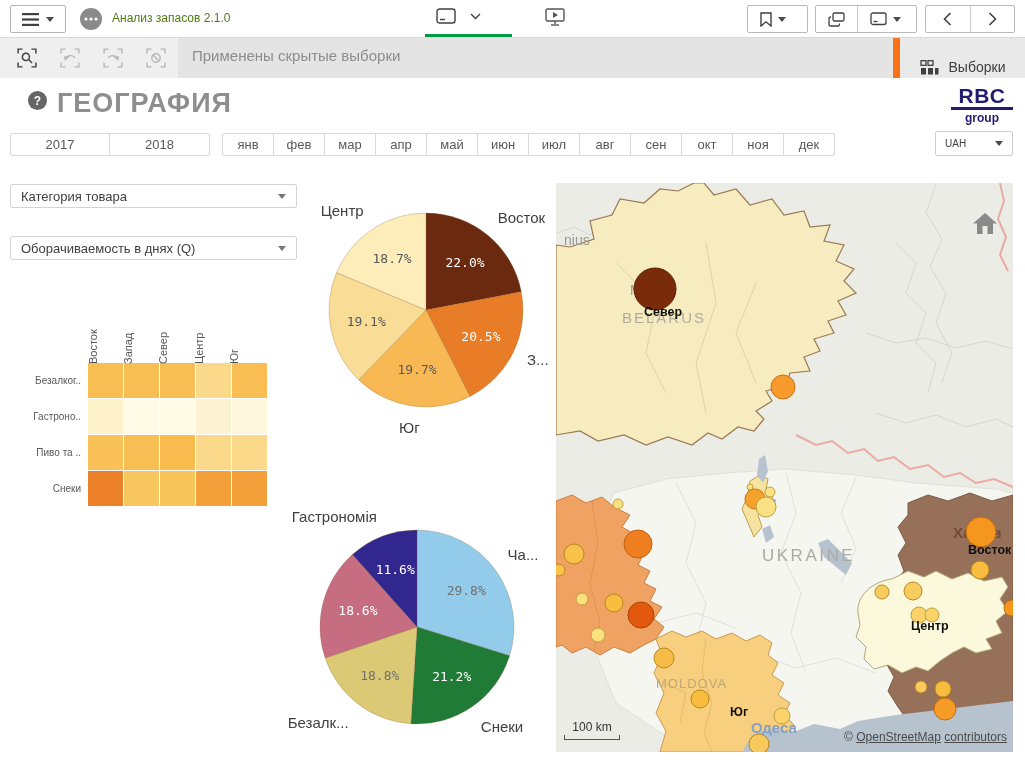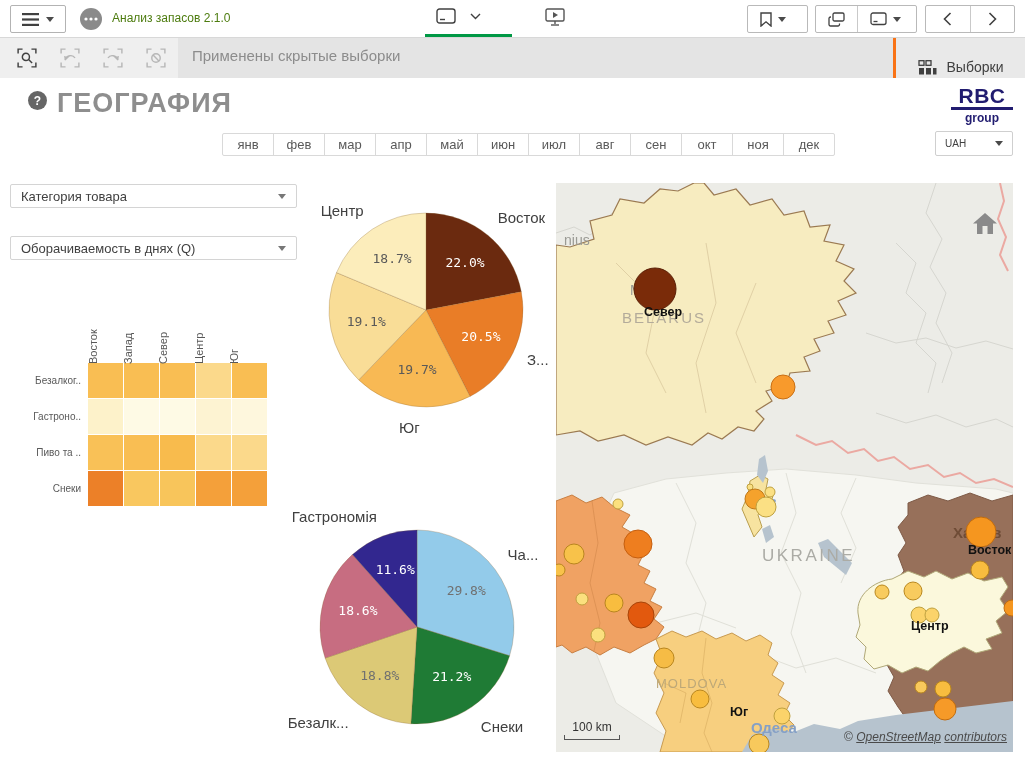--- a/index.html
+++ b/index.html
@@ -26,21 +26,21 @@
   .caret-down { width:0; height:0; border-left:4px solid transparent; border-right:4px solid transparent;
     border-top:5px solid #4a4a4a; }
 
   
   .selbar { position:absolute; left:0; top:38px; width:1025px; height:40px; background:#e4e4e4; }
   .sel-icons { position:absolute; left:0; top:0; width:178px; height:40px; background:#efefef;
     display:flex; align-items:center; padding-left:8px; gap:5px; }
   .sel-ic { width:38px; height:30px; display:flex; align-items:center; justify-content:center; cursor:pointer; }
   .sel-msg { position:absolute; left:192px; top:9px; font-size:15px; color:#8c8c8c; }
   .sel-right { position:absolute; right:0; top:0; width:132px; height:58px; background:#e9e9e9;
-    border-left:3px solid #f97316; display:flex; align-items:center; justify-content:center; gap:10px; cursor:pointer; }
+    border-left:7px solid #f97316; display:flex; align-items:center; justify-content:center; gap:10px; cursor:pointer; }
   .sel-right-label { font-size:14px; color:#404040; }
 
   
   .sheet { position:absolute; left:0; top:78px; width:1025px; height:687px; background:#fff; }
   .helpicon { position:absolute; left:28px; top:13px; width:19px; height:19px; border-radius:50%;
     background:#666; color:#fff; font-size:12px; font-weight:bold; display:flex; align-items:center;
     justify-content:center; cursor:pointer; }
   .pagetitle { position:absolute; left:57px; top:10px; font-size:27px; color:#8e8e8e; letter-spacing:1px; }
   .logo { position:absolute; left:951px; top:7px; width:62px; text-align:center; color:#211c70; }
   .logo .l1 { font-size:21px; font-weight:bold; letter-spacing:.5px; line-height:22px;
@@ -89,21 +89,21 @@
   .m-country-lg { font-size:17px; letter-spacing:2.5px; fill:#ababa5; }
   .m-country-sm { font-size:13px; letter-spacing:1px; fill:#bda878; }
   .m-region { font-size:12.5px; font-weight:bold; fill:#111; }
   .map-home { position:absolute; right:14px; top:26px; width:28px; height:28px; display:flex;
     align-items:center; justify-content:center; cursor:pointer; }
   .scalebar { position:absolute; left:8px; bottom:12px; }
   .scalebar .txt { font-size:12px; color:#333; text-align:center; margin-bottom:1px; }
   .scalebar .bar { width:56px; height:5px; border-left:1px solid #555; border-right:1px solid #555;
     border-bottom:1px solid #555; }
   .attribution { position:absolute; right:6px; bottom:8px; font-size:12px; color:#4a4a4a; }
-  .attribution .u { text-decoration:underline; cursor:pointer;font-style:italic; }
+  .attribution .u { text-decoration:underline; cursor:pointer; }
 
   .icon-svg { display:block; }
 </style>
 </head>
 <body>
 
 <div class="app">
 
   <header class="topbar">
     <div class="hamburger">
@@ -228,20 +228,24 @@
 
   <main class="sheet">
 
     <div class="helpicon">?</div>
     <h1 class="pagetitle">ГЕОГРАФИЯ</h1>
     <div class="logo">
       <div class="l1">RBC</div>
       <div class="l2">group</div>
     </div>
 
+    <div class="strip years" id="years-strip">
+        <div class="cell">2017</div>
+        <div class="cell">2018</div>
+      </div>
     <div class="strip months" id="months-strip">
         <div class="cell">янв</div>
         <div class="cell">фев</div>
         <div class="cell">мар</div>
         <div class="cell">апр</div>
         <div class="cell">май</div>
         <div class="cell">июн</div>
         <div class="cell">июл</div>
         <div class="cell">авг</div>
         <div class="cell">сен</div>

